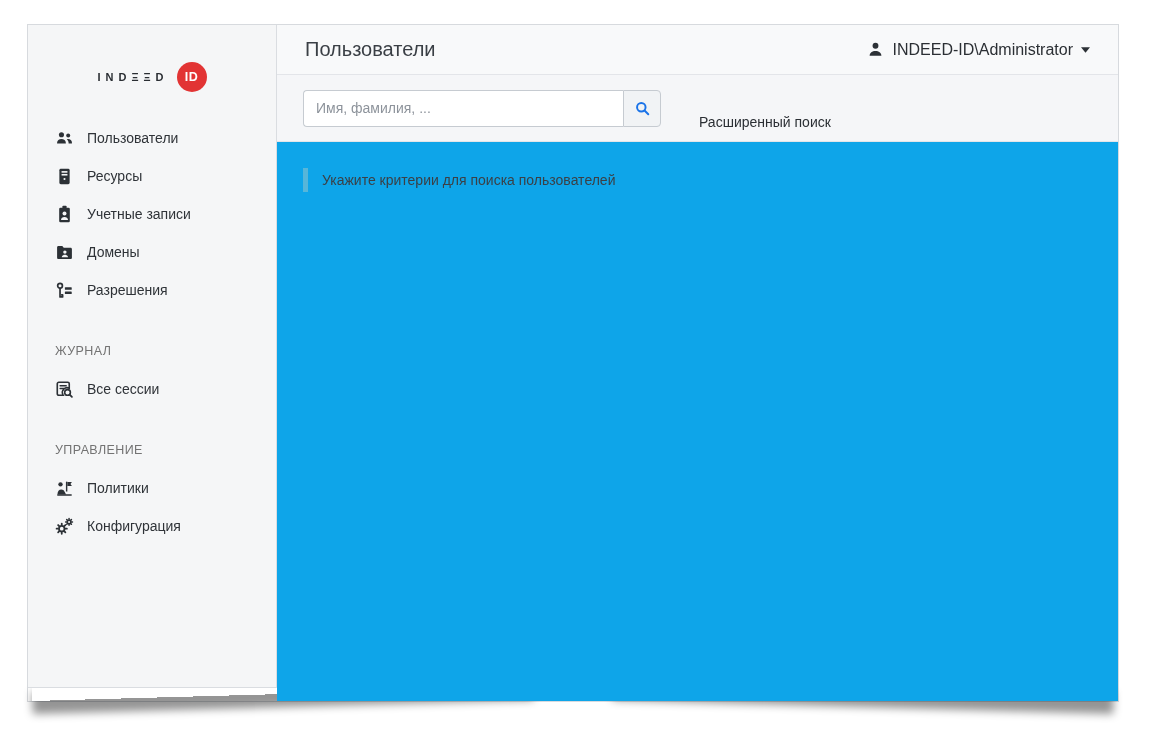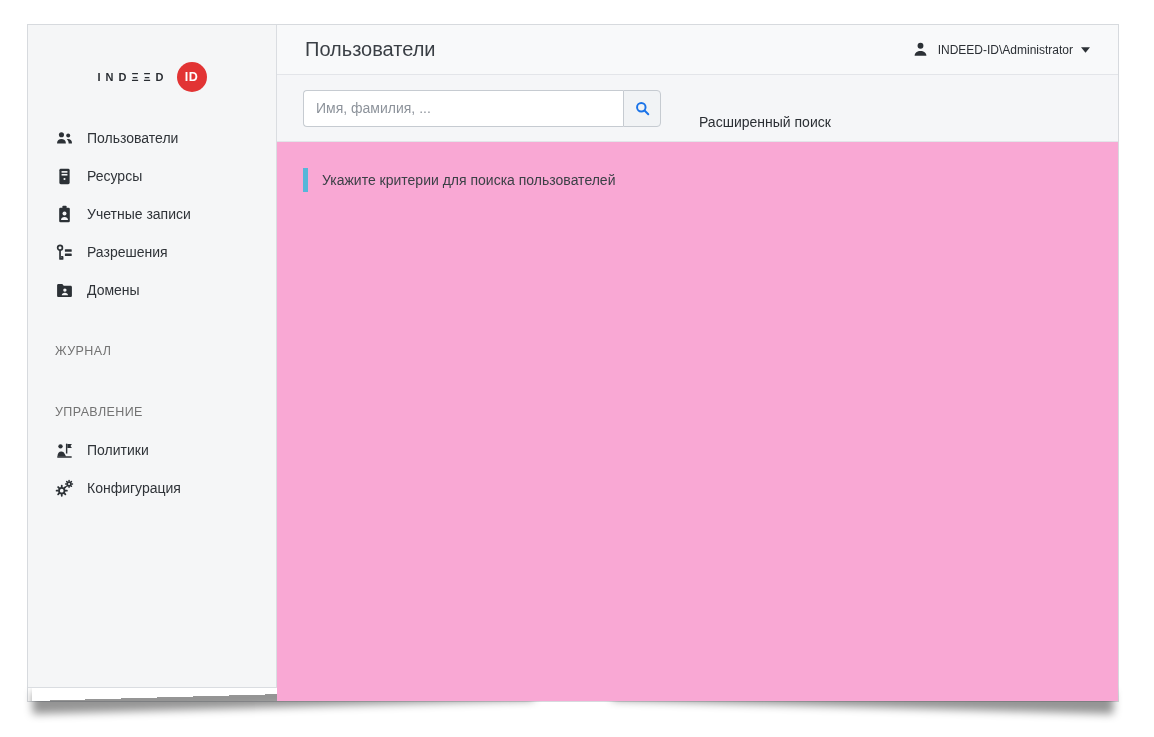--- a/index.html
+++ b/index.html
@@ -34,42 +34,42 @@
   .icon { width: 19px; height: 19px; flex: none; display: inline-flex; align-items: center; justify-content: center; }
   .icon svg { width: 19px; height: 19px; display: block; }
 
   
   .main { flex: 1; display: flex; flex-direction: column; min-width: 0; }
   .topbar {
     height: 50px; flex: none; background: #f8f9fa; border-bottom: 1px solid #e3e5e9;
     display: flex; align-items: center; padding: 0 28px;
   }
   .page-title { font-size: 20px; color: #3a3f45; font-weight: 400; }
-  .user-menu { margin-left: auto; display: flex; align-items: center; gap: 8px; font-size: 12px; color: #2b2f34; cursor: pointer; }
+  .user-menu { margin-left: auto; display: flex; align-items: center; gap: 8px; font-size: 16px; color: #2b2f34; cursor: pointer; }
   .user-menu .caret svg { width: 9px; height: 6px; display: block; }
 
   .searchband {
     height: 67px; flex: none; background: #f5f6f8; border-bottom: 1px solid #e3e5e9;
     display: flex; align-items: center; padding: 0 26px;
   }
   .search-group { display: flex; }
   .search-input {
     width: 320px; height: 37px; border: 1px solid #c6cbd1; border-right: none;
     border-radius: 4px 0 0 4px; padding: 0 12px; font-size: 14px; color: #333;
     background: #fff; outline: none; font-family: "Liberation Sans", sans-serif;
   }
   .search-input::placeholder { color: #8d939b; }
   .search-button {
     width: 38px; height: 37px; border: 1px solid #c6cbd1; border-radius: 0 4px 4px 0;
     background: #f1f3f5; display: flex; align-items: center; justify-content: center; cursor: pointer;
   }
   .search-button svg { width: 17px; height: 17px; display: block; }
   .advanced-link { margin-left: 38px; font-size: 14px; color: #2b2f34; cursor: pointer; margin-top: 28px; }
 
-  .content { flex: 1; background: #f9a8d4; padding: 26px 26px; text-align: right; }
+  .content { flex: 1; background: #0ea5e9; padding: 26px 26px; text-align: right; }
   .empty-message { display: flex; align-items: center; gap: 14px; }
   .accent-bar { width: 5px; height: 24px; flex: none; }
   .empty-text { font-size: 14px; color: #3b4046; }
 </style>
 </head>
 <body>
 
 <div class="window">
 
   <aside class="sidebar">
@@ -106,40 +106,51 @@
               <rect x="7.8" y="0.8" width="4.4" height="3.2" rx="0.9"></rect>
               <rect x="4.4" y="2.8" width="11.2" height="15.4" rx="1.4"></rect>
               <circle cx="10" cy="9" r="2.1" fill="#f5f6f7"></circle>
               <path d="M6.3 15.7c0-2 1.7-3.2 3.7-3.2s3.7 1.2 3.7 3.2z" fill="#f5f6f7"></path>
             </svg>
           </span>
           <span class="nav-label">Учетные записи</span>
         </div>
         <div class="nav-item">
           <span class="icon">
+            <svg viewBox="0 0 20 20" fill="#2c3136">
+              <path d="M2.2 4.6c0-.8.6-1.4 1.4-1.4h4.1l1.5 1.8h7.2c.8 0 1.4.6 1.4 1.4v9c0 .8-.6 1.4-1.4 1.4H3.6c-.8 0-1.4-.6-1.4-1.4z"></path>
+              <circle cx="10.4" cy="9.6" r="1.8" fill="#f5f6f7"></circle>
+              <path d="M7.1 15.1c0-1.7 1.5-2.7 3.3-2.7s3.3 1 3.3 2.7z" fill="#f5f6f7"></path>
+            </svg>
+          </span>
+          <span class="nav-label">Домены</span>
+        </div>
+        <div class="nav-item">
+          <span class="icon">
             <svg viewBox="0 0 20 20">
               <circle cx="5.3" cy="4.9" r="2.5" fill="none" stroke="#2c3136" stroke-width="1.8"></circle>
               <path d="M5.3 7.4v9.4h2.7v-2.3H6.4" fill="none" stroke="#2c3136" stroke-width="1.8" stroke-linejoin="round"></path>
               <rect x="10.4" y="6.6" width="7.2" height="2.7" rx="0.6" fill="#2c3136"></rect>
               <rect x="10.4" y="11.1" width="7.2" height="2.7" rx="0.6" fill="#2c3136"></rect>
             </svg>
           </span>
           <span class="nav-label">Разрешения</span>
         </div>
-        <div class="nav-item">
-          <span class="icon">
-            <svg viewBox="0 0 20 20" fill="#2c3136">
-              <path d="M2.2 4.6c0-.8.6-1.4 1.4-1.4h4.1l1.5 1.8h7.2c.8 0 1.4.6 1.4 1.4v9c0 .8-.6 1.4-1.4 1.4H3.6c-.8 0-1.4-.6-1.4-1.4z"></path>
-              <circle cx="10.4" cy="9.6" r="1.8" fill="#f5f6f7"></circle>
-              <path d="M7.1 15.1c0-1.7 1.5-2.7 3.3-2.7s3.3 1 3.3 2.7z" fill="#f5f6f7"></path>
-            </svg>
-          </span>
-          <span class="nav-label">Домены</span>
-        </div>
         <div class="nav-section">ЖУРНАЛ</div>
+        <div class="nav-item">
+          <span class="icon">
+            <svg viewBox="0 0 20 20">
+              <path d="M4 2.4h9.4c.9 0 1.6.7 1.6 1.6v4.6a5 5 0 0 0-6.8 6.5l.5 1H4c-.9 0-1.6-.7-1.6-1.6V4c0-.9.7-1.6 1.6-1.6z" fill="none" stroke="#2c3136" stroke-width="1.7"></path>
+              <path d="M5.4 6h6.4M5.4 9h4.2" stroke="#2c3136" stroke-width="1.5" stroke-linecap="round"></path>
+              <circle cx="13.2" cy="13.1" r="3" fill="none" stroke="#2c3136" stroke-width="1.7"></circle>
+              <path d="M15.4 15.3l2.4 2.4" stroke="#2c3136" stroke-width="1.9" stroke-linecap="round"></path>
+            </svg>
+          </span>
+          <span class="nav-label">Все сессии</span>
+        </div>
         <div class="nav-section">УПРАВЛЕНИЕ</div>
         <div class="nav-item">
           <span class="icon">
             <svg viewBox="0 0 20 20" fill="#2c3136">
               <circle cx="5.8" cy="5.6" r="2.3"></circle>
               <path d="M2.6 16.2c0-3 1.6-5.1 4.1-5.1 1.6 0 2.7.9 3.4 2.2l1.6 2.9z"></path>
               <path d="M13 2.8v10.4h-1.5V2.8z"></path>
               <path d="M13 3.2h4.8l-1.5 2.1 1.5 2.1H13z"></path>
               <rect x="2.2" y="16" width="15.6" height="1.7" rx="0.8"></rect>
             </svg>

